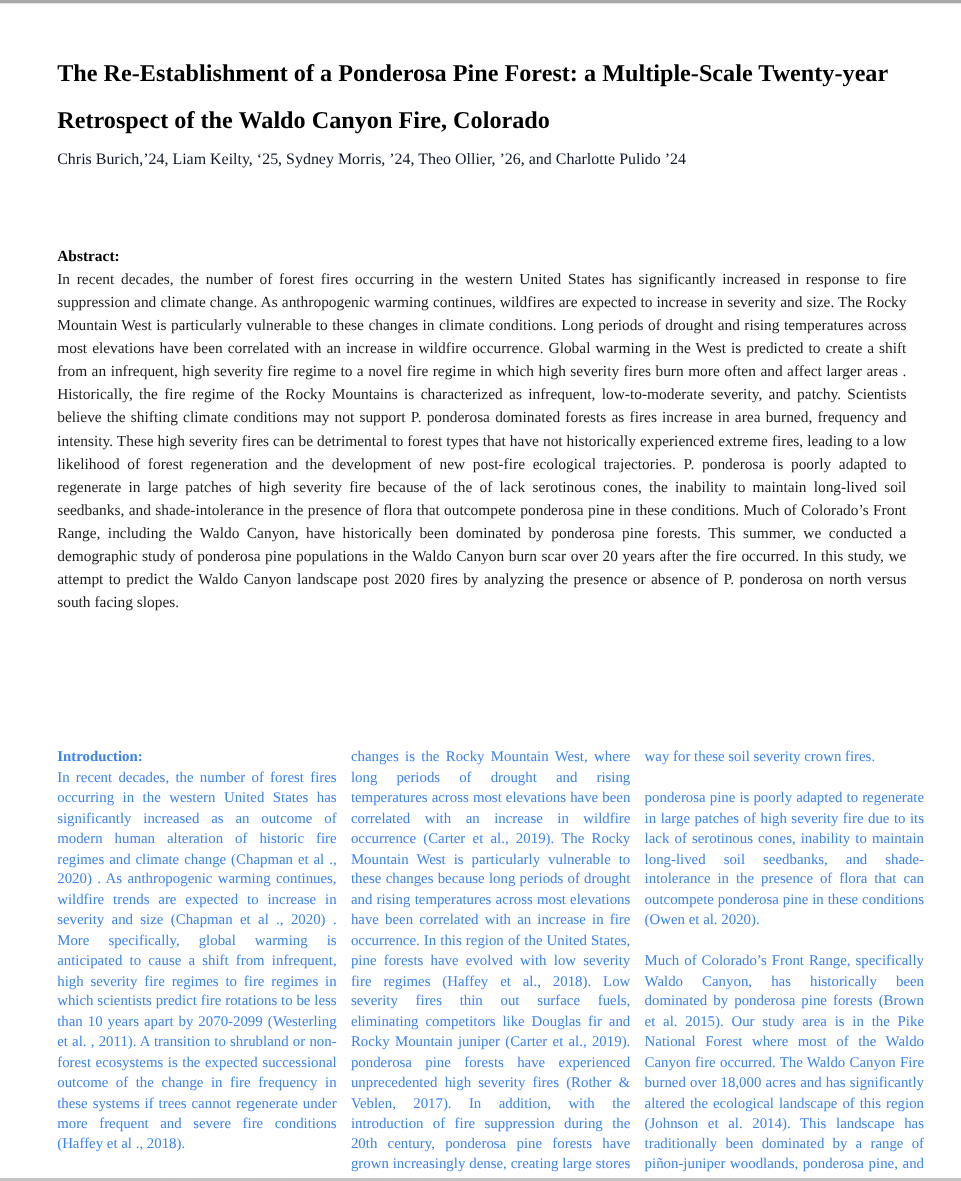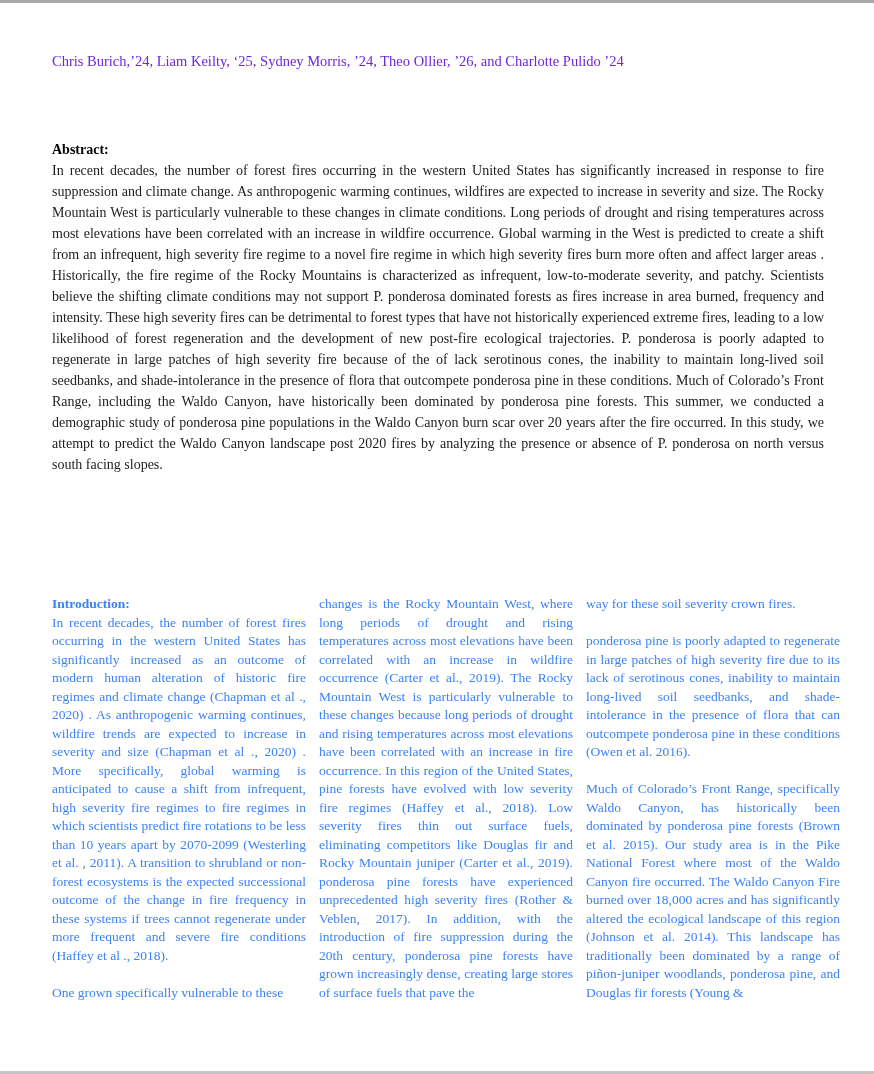--- a/index.html
+++ b/index.html
@@ -37,21 +37,21 @@
     font-size: 22px;
     font-weight: 700;
     line-height: 42px;
     color: #000000;
     font-family: "Liberation Serif", serif;
   }
   .authors-line {
     margin-top: 5px;
     font-size: 14.5px;
     line-height: 20px;
-    color: #6d28d9;
+    color: #0f172a;
   }
   .abstract-section {
     margin-top: 68px;
     width: 772px;
   }
   .sec-heading {
     font-size: 14px;
     font-weight: 700;
     line-height: 21px;
     color: #000000;
@@ -90,20 +90,21 @@
     margin-top: 18.5px;
   }
 </style>
 </head>
 <body>
 
 <div class="edge-bar-top"></div>
 
 <main class="page">
 
+  <h1 class="paper-title">The Re-Establishment of a Ponderosa Pine Forest: a Multiple-Scale Twenty-year Retrospect of the Waldo Canyon Fire, Colorado</h1>
 
   <div class="authors-line">Chris Burich,’24, Liam Keilty, ‘25, Sydney Morris, ’24, Theo Ollier, ’26, and Charlotte Pulido ’24</div>
 
   <section class="abstract-section">
     <div class="sec-heading">Abstract:</div>
     <p class="abstract-body"> In recent decades, the number of forest fires occurring in the western United States has significantly increased in response to fire suppression and climate change. As anthropogenic warming continues, wildfires are expected to increase in severity and size. The Rocky Mountain West is particularly vulnerable to these changes in climate conditions. Long periods of drought and rising temperatures across most elevations have been correlated with an increase in wildfire occurrence. Global warming in the West is predicted to create a shift from an infrequent, high severity fire regime to a novel fire regime in which high severity fires burn more often and affect larger areas .  Historically, the fire regime of the Rocky Mountains is characterized as infrequent, low-to-moderate severity, and patchy. Scientists believe the shifting climate conditions may not support  P. ponderosa dominated forests as fires increase in area burned, frequency and intensity.  These high severity fires can be detrimental to forest types that have not historically experienced extreme fires, leading to a low likelihood of forest regeneration and the development of  new  post-fire ecological trajectories. P.  ponderosa is poorly adapted to regenerate in large patches of high severity fire because of the of lack serotinous cones, the inability to maintain long-lived soil seedbanks, and shade-intolerance in the presence of flora that outcompete ponderosa pine in these conditions. Much of Colorado’s Front Range, including the Waldo Canyon, have historically been dominated by ponderosa pine forests. This summer, we conducted a demographic study of ponderosa pine populations in the Waldo Canyon burn scar over 20 years after the fire occurred. In this study, we attempt to predict the Waldo Canyon landscape post 2020 fires by analyzing the presence or absence of  P. ponderosa on north versus south facing slopes.</p>
   </section>
 
   <section class="columns">
 
@@ -112,21 +113,21 @@
       <p>In recent decades, the number of forest fires occurring in the western United States has significantly increased as an outcome of modern human alteration of historic fire regimes and climate change (Chapman et al ., 2020) . As anthropogenic warming continues, wildfire trends are expected to increase in severity and size (Chapman et al ., 2020) . More specifically, global warming is anticipated to cause a shift from infrequent, high severity fire regimes to fire regimes in which scientists predict fire rotations to be less than 10 years apart by 2070-2099 (Westerling et al. , 2011). A transition to shrubland or non-forest ecosystems is the expected successional outcome of the change in fire frequency in these systems if trees cannot regenerate under more frequent and severe fire conditions (Haffey et al ., 2018).</p>
       <p>One grown specifically vulnerable to these</p>
     </div>
 
     <div class="col">
       <p>changes is the Rocky Mountain West, where long periods of drought and rising temperatures across most elevations have been correlated with an increase in wildfire occurrence (Carter et al., 2019). The Rocky Mountain West is particularly vulnerable to these changes because long periods of drought and rising temperatures across most elevations have been correlated with an increase in fire occurrence. In this region of the United States,  pine forests have evolved with low severity fire regimes (Haffey et al., 2018). Low severity fires thin out surface fuels, eliminating competitors like Douglas fir and Rocky Mountain juniper (Carter et al., 2019). ponderosa pine forests have experienced unprecedented high severity fires (Rother &amp; Veblen, 2017). In addition, with the introduction of fire suppression during the 20th century, ponderosa pine forests have grown increasingly dense, creating large stores of surface fuels that pave the</p>
     </div>
 
     <div class="col">
       <p>way for these soil severity crown fires.</p>
-      <p>ponderosa pine is poorly adapted to regenerate in large patches of high severity fire due to its lack of serotinous cones, inability to maintain long-lived soil seedbanks, and shade-intolerance in the presence of flora that can outcompete ponderosa pine in these conditions (Owen et al. 2016).</p>
+      <p>ponderosa pine is poorly adapted to regenerate in large patches of high severity fire due to its lack of serotinous cones, inability to maintain long-lived soil seedbanks, and shade-intolerance in the presence of flora that can outcompete ponderosa pine in these conditions (Owen et al. 2020).</p>
       <p>Much of Colorado’s Front Range, specifically Waldo Canyon, has historically been dominated by ponderosa pine forests (Brown et al. 2015). Our study area is in the Pike National Forest where most of the Waldo Canyon fire occurred. The Waldo Canyon Fire burned over 18,000 acres and has significantly altered the ecological landscape of this region (Johnson et al. 2014).  This landscape has traditionally been dominated by a range of piñon-juniper woodlands, ponderosa pine, and Douglas fir forests (Young &amp;</p>
     </div>
 
   </section>
 
 </main>
 
 <div class="edge-bar-bottom"></div>
 
 </body></html>

